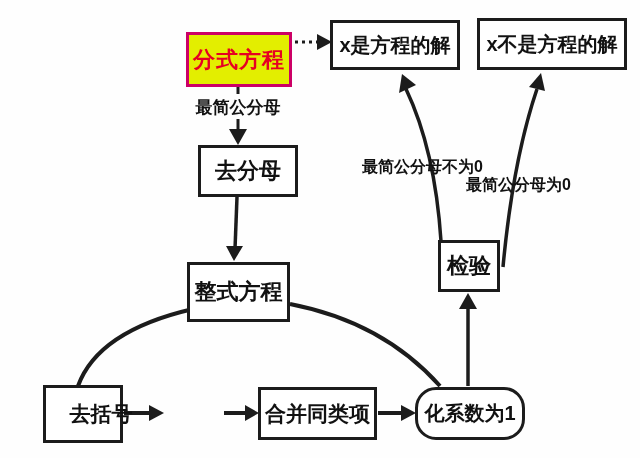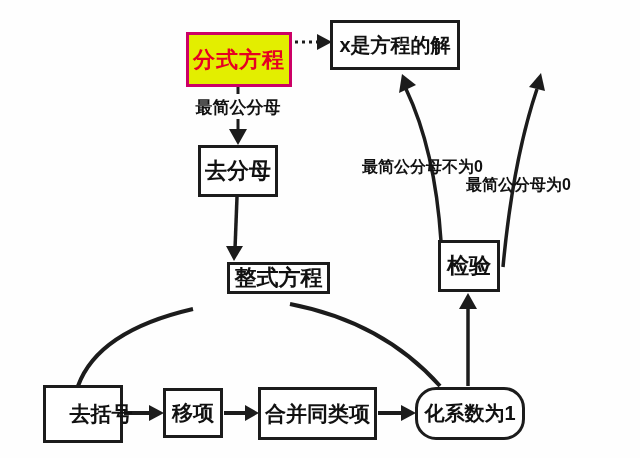--- a/index.html
+++ b/index.html
@@ -63,36 +63,36 @@
   </svg>
 
   <div class="node node-highlight" style="left:186px;top:32px;width:106px;height:55px;font-size:22px;letter-spacing:1px;">
     <span>分式方程</span>
   </div>
 
   <div class="node" style="left:330px;top:20px;width:130px;height:50px;font-size:20px;">
     <span>x是方程的解</span>
   </div>
 
+  <div class="node" style="left:477px;top:18px;width:150px;height:52px;font-size:20px;">
+    <span>x不是方程的解</span>
+  </div>
 
-  <div class="node" style="left:198px;top:145px;width:80px;height:52px;font-size:22px;">
+  <div class="node" style="left:198px;top:145px;width:100px;height:52px;font-size:22px;">
     <span>去分母</span>
   </div>
 
-  <div class="node" style="left:187px;top:262px;width:103px;height:32px;font-size:22px;margin-left:40px;">
+  <div class="node" style="left:187px;top:262px;width:103px;height:60px;font-size:22px;">
     <span>整式方程</span>
   </div>
 
   <div class="node" style="left:43px;top:385px;width:80px;height:58px;font-size:21px;padding-left:36px;">
     <span>去括号</span>
   </div>
 
-  <div class="node" style="left:163px;top:388px;width:60px;height:50px;font-size:21px;">
-    <span>移项</span>
-  </div>
 
   <div class="node" style="left:258px;top:387px;width:119px;height:53px;font-size:21px;">
     <span>合并同类项</span>
   </div>
 
   <div class="node" style="left:415px;top:387px;width:110px;height:53px;font-size:20px;border-radius:21px;">
     <span>化系数为1</span>
   </div>
 
   <div class="node" style="left:438px;top:240px;width:62px;height:52px;font-size:22px;">

